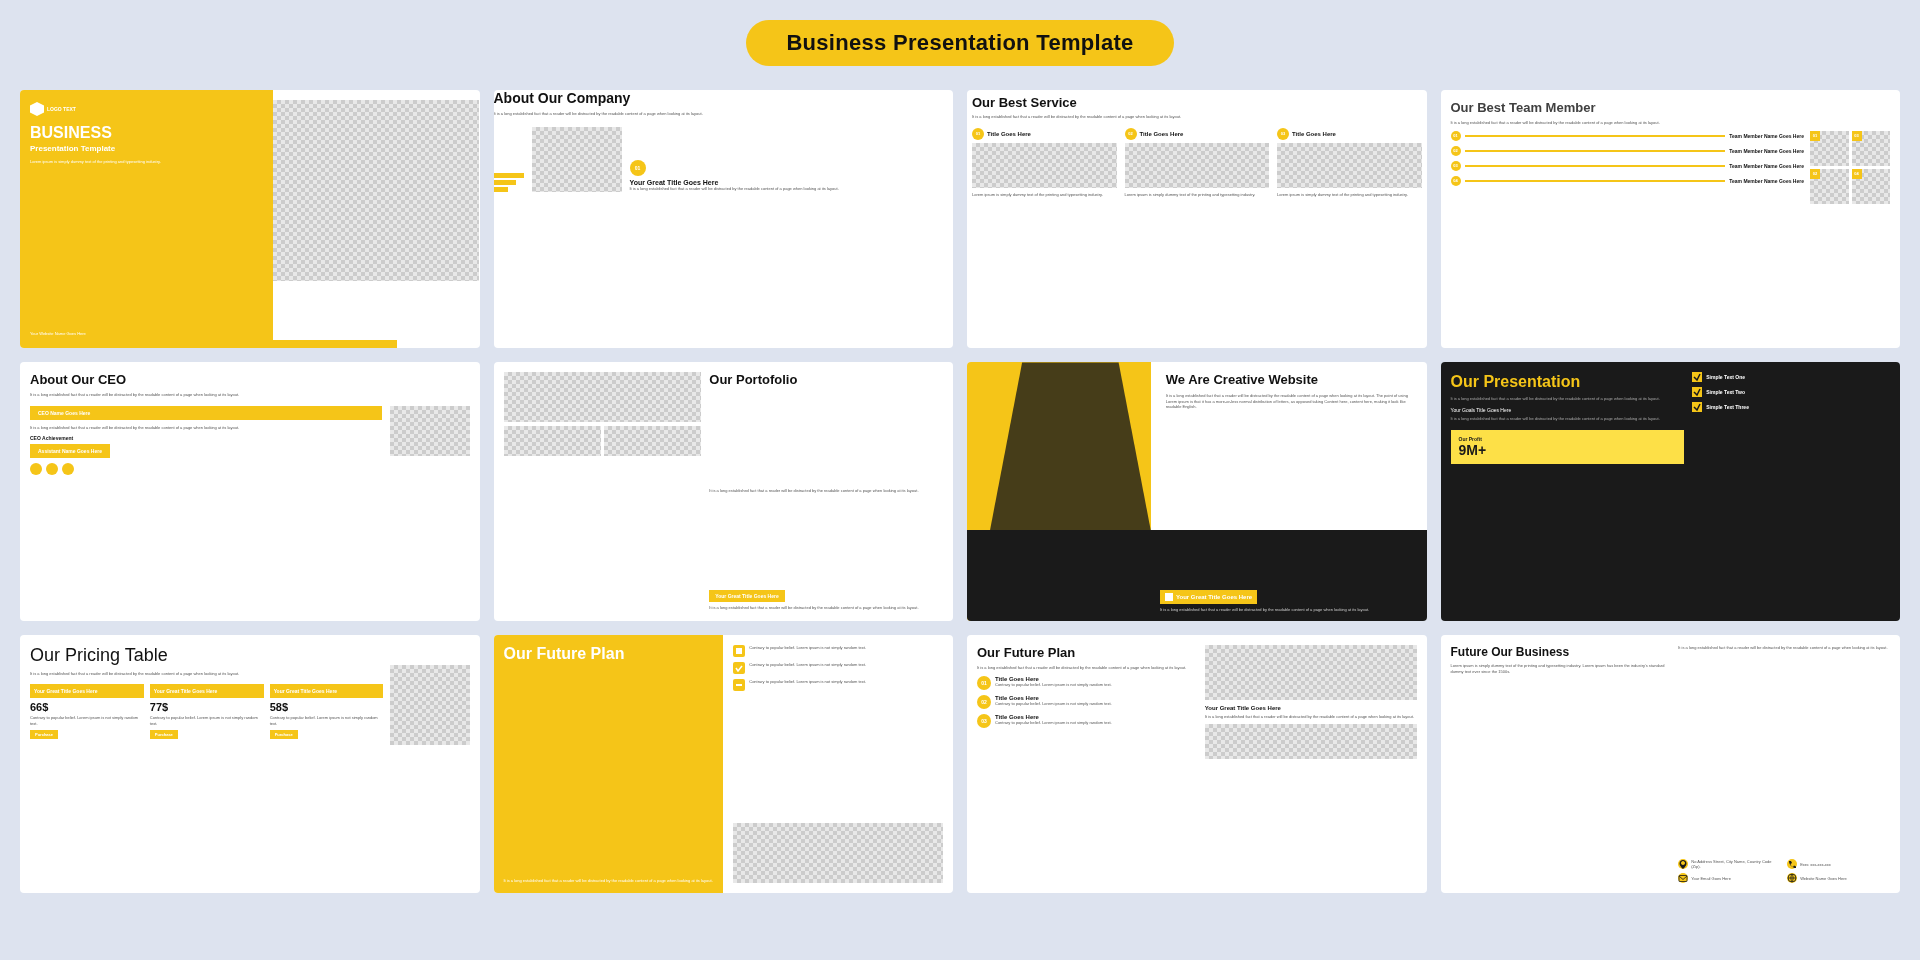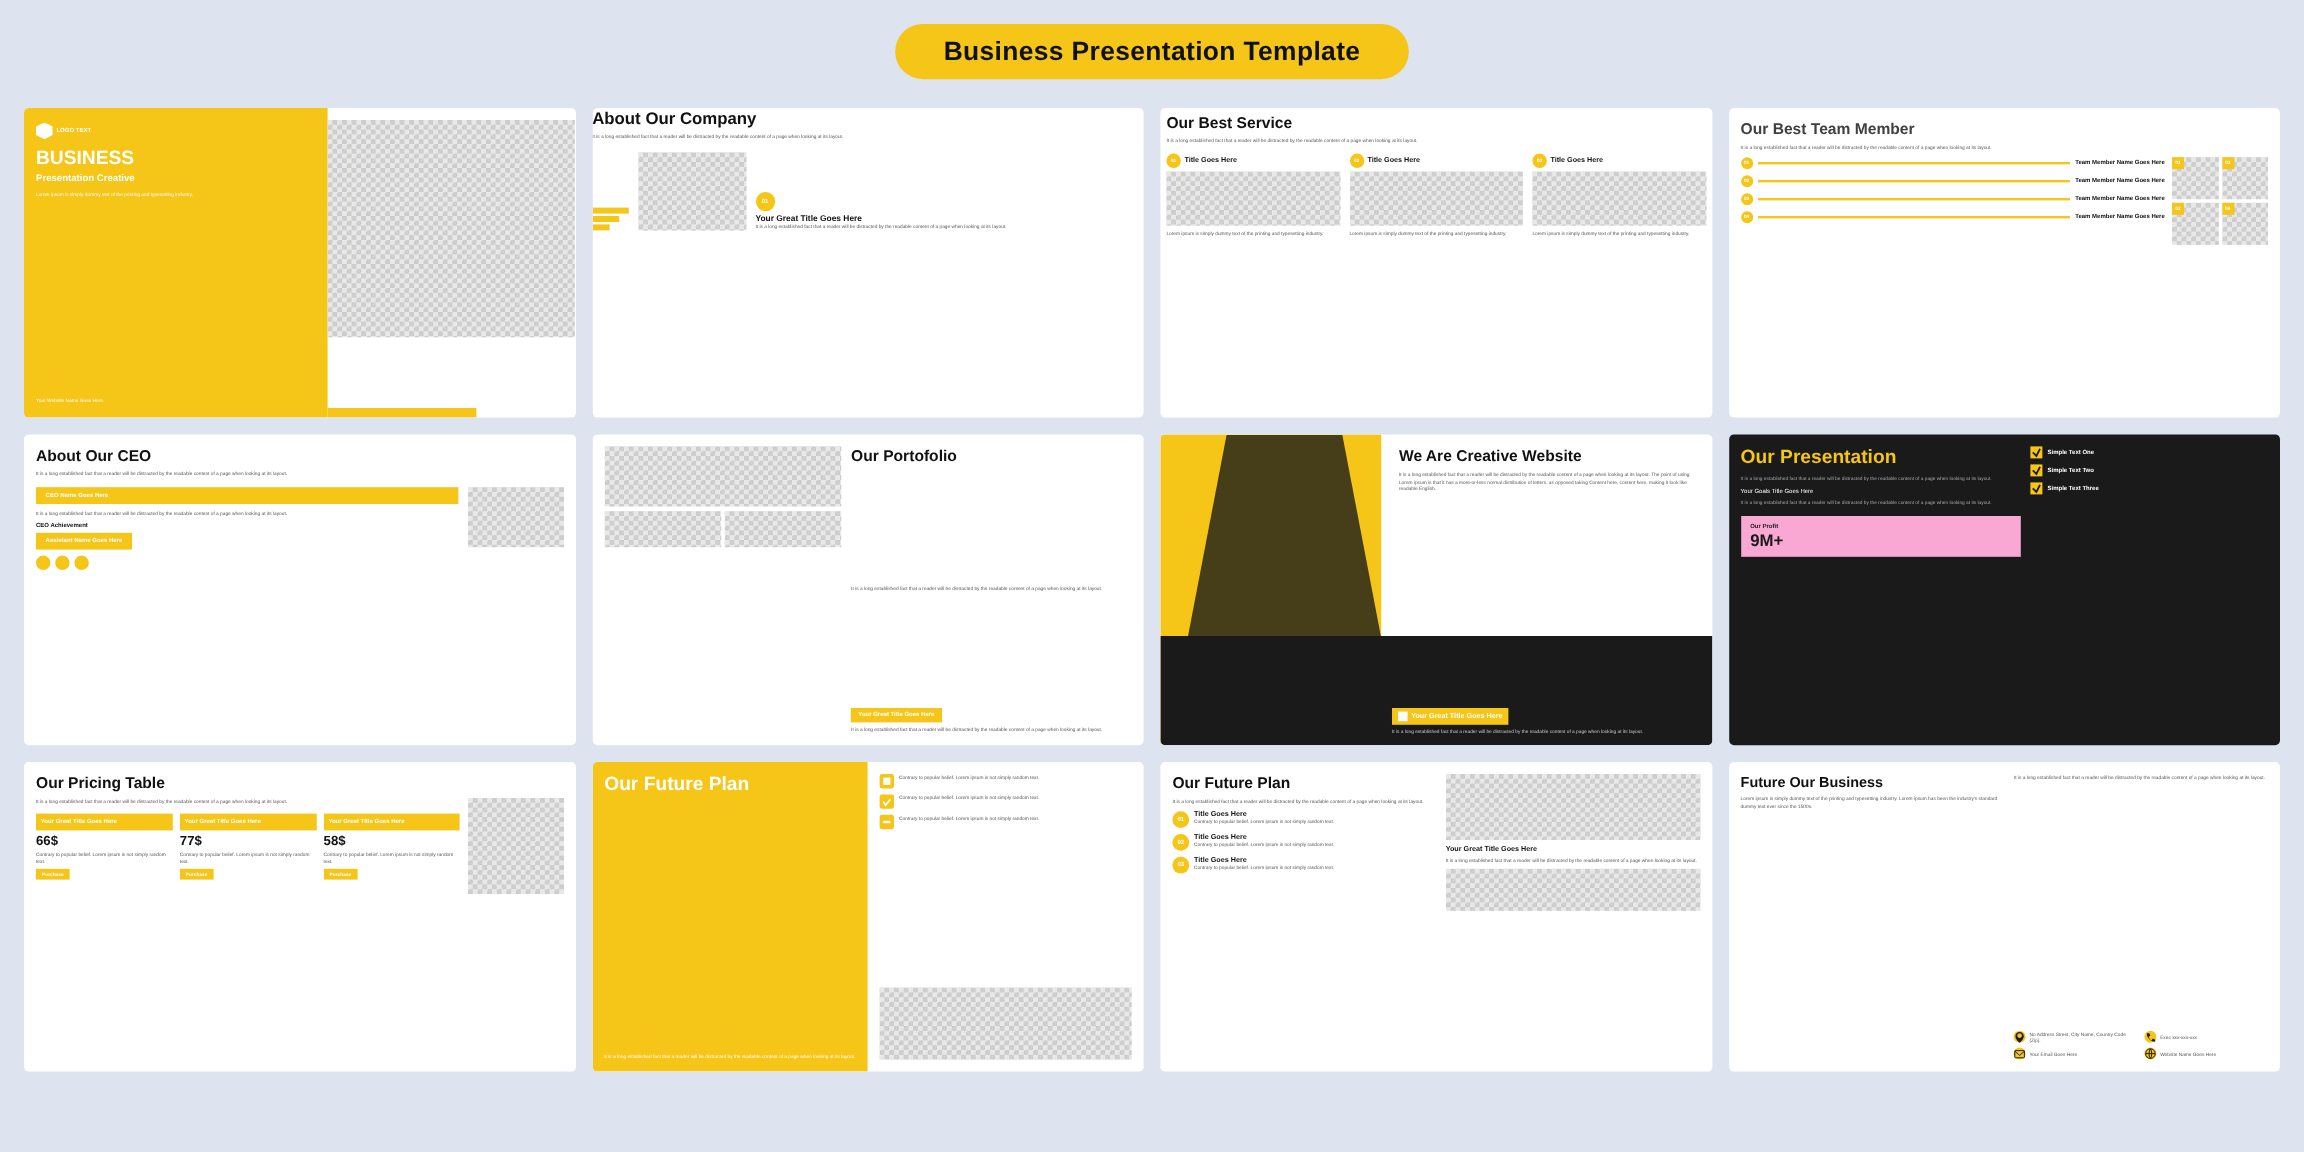--- a/index.html
+++ b/index.html
@@ -541,21 +541,21 @@
       color: #aaa;
       line-height: 1.4;
       margin-bottom: 6px;
     }
     .slide-8 .sub-text {
       font-size: 5px;
       color: #fff;
       margin-bottom: 3px;
     }
     .slide-8 .yellow-box {
-      background: #f9a8d4;
+      background: #fde047;
       padding: 6px 8px;
       margin-bottom: 8px;
     }
     .slide-8 .profit-label {
       font-size: 5px;
       font-weight: 700;
       color: #1a1a1a;
     }
     .slide-8 .profit-value {
       font-size: 14px;
@@ -581,22 +581,22 @@
       font-size: 5px;
       color: #fff;
       font-weight: 600;
     }
 
     
     .slide-9 {
       padding: 10px;
     }
     .slide-9 .big-title {
-      font-size: 13px;
-      font-weight: 700;
+      font-size: 18px;
+      font-weight: 400;
       color: #111;
       line-height: 1.2;
       margin-bottom: 4px;
     }
     .slide-9 .desc {
       font-size: 4px;
       color: #555;
       line-height: 1.4;
       margin-bottom: 8px;
     }
@@ -833,21 +833,21 @@
 <div class="slides-grid">
 
   <div class="slide slide-1">
     <div class="left-panel">
       <div>
         <div class="logo-area">
           <div class="logo-icon"></div>
           <span class="logo-text">LOGO TEXT</span>
         </div>
         <div class="main-title">BUSINESS</div>
-        <div class="sub-title">Presentation Creative</div>
+        <div class="sub-title">Presentation Template</div>
         <div class="body-text">Lorem ipsum is simply dummy text of the printing and typesetting industry.</div>
       </div>
       <div class="website">Your Website Name Goes Here</div>
     </div>
     <div class="right-panel">
       <div class="checker checker-img"></div>
       <div class="yellow-accent"></div>
     </div>
   </div>
 

